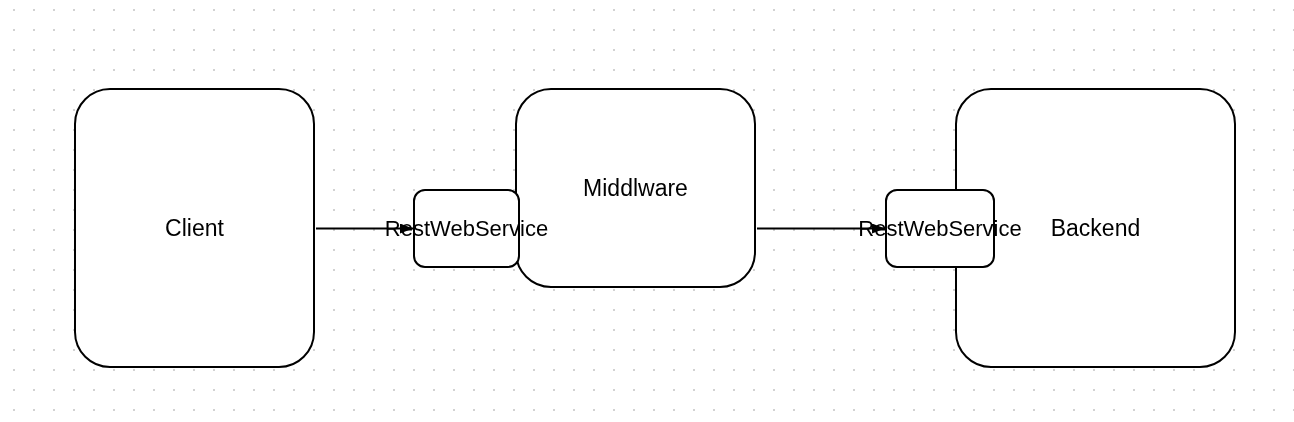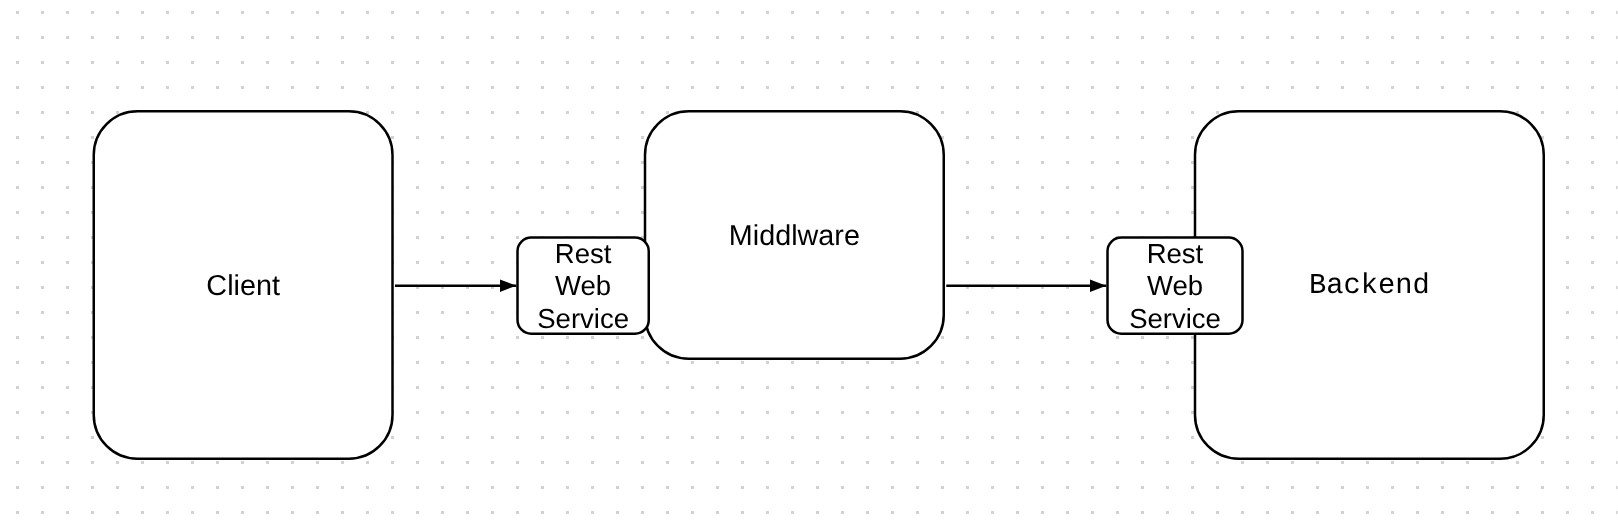--- a/index.html
+++ b/index.html
@@ -33,25 +33,24 @@
     justify-content: center;
     text-align: center;
   }
   .node.big {
     border-radius: 36px;
     z-index: 1;
   }
   .node.small {
     border-radius: 12px;
     z-index: 3;
-    flex-direction: column;
   }
   #node-client     { left: 74px;  top: 88px; width: 241px; height: 280px; }
   #node-middleware { left: 515px; top: 88px; width: 241px; height: 200px; }
-  #node-backend    { left: 955px; top: 88px; width: 281px; height: 280px; font-family: Liberation Mono, monospace; }
+  #node-backend    { left: 955px; top: 88px; width: 281px; height: 280px; }
   #node-rest-left  { left: 413px; top: 189px; width: 107px; height: 79px; }
   #node-rest-right { left: 885px; top: 189px; width: 110px; height: 79px; }
   .label {
     font-size: 23px;
     line-height: 27px;
     white-space: nowrap;
   }
   .tline {
     font-size: 22px;
     line-height: 26px;

